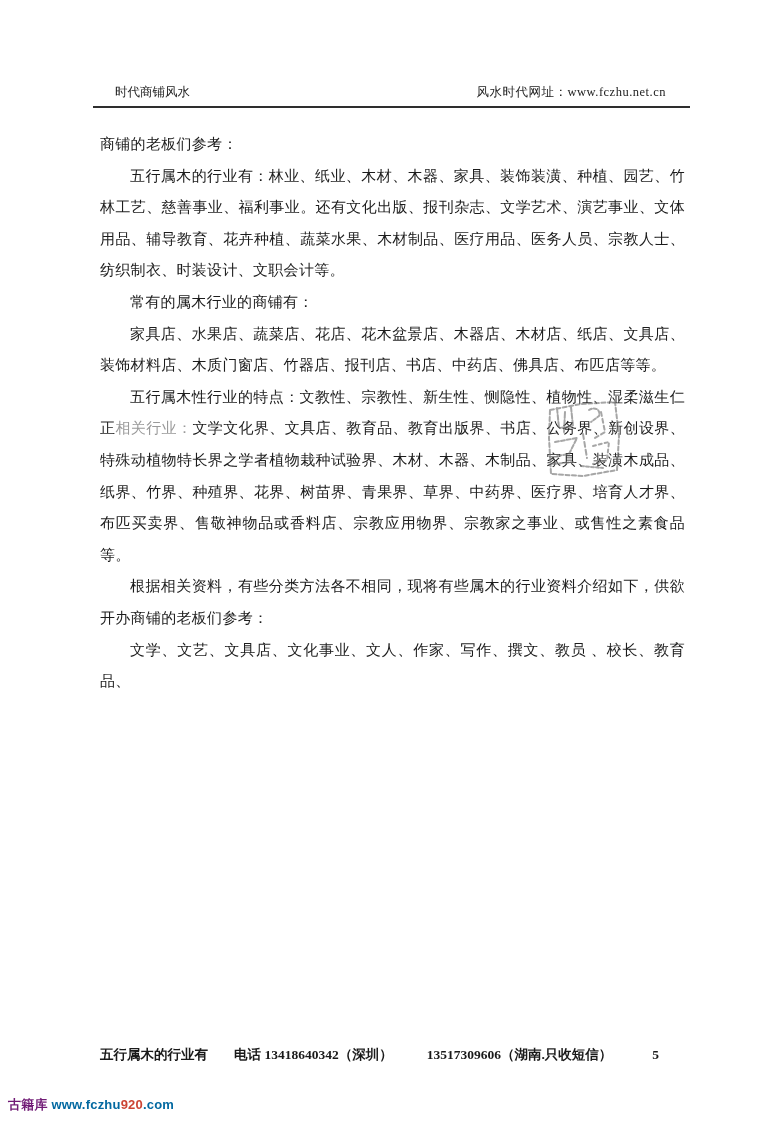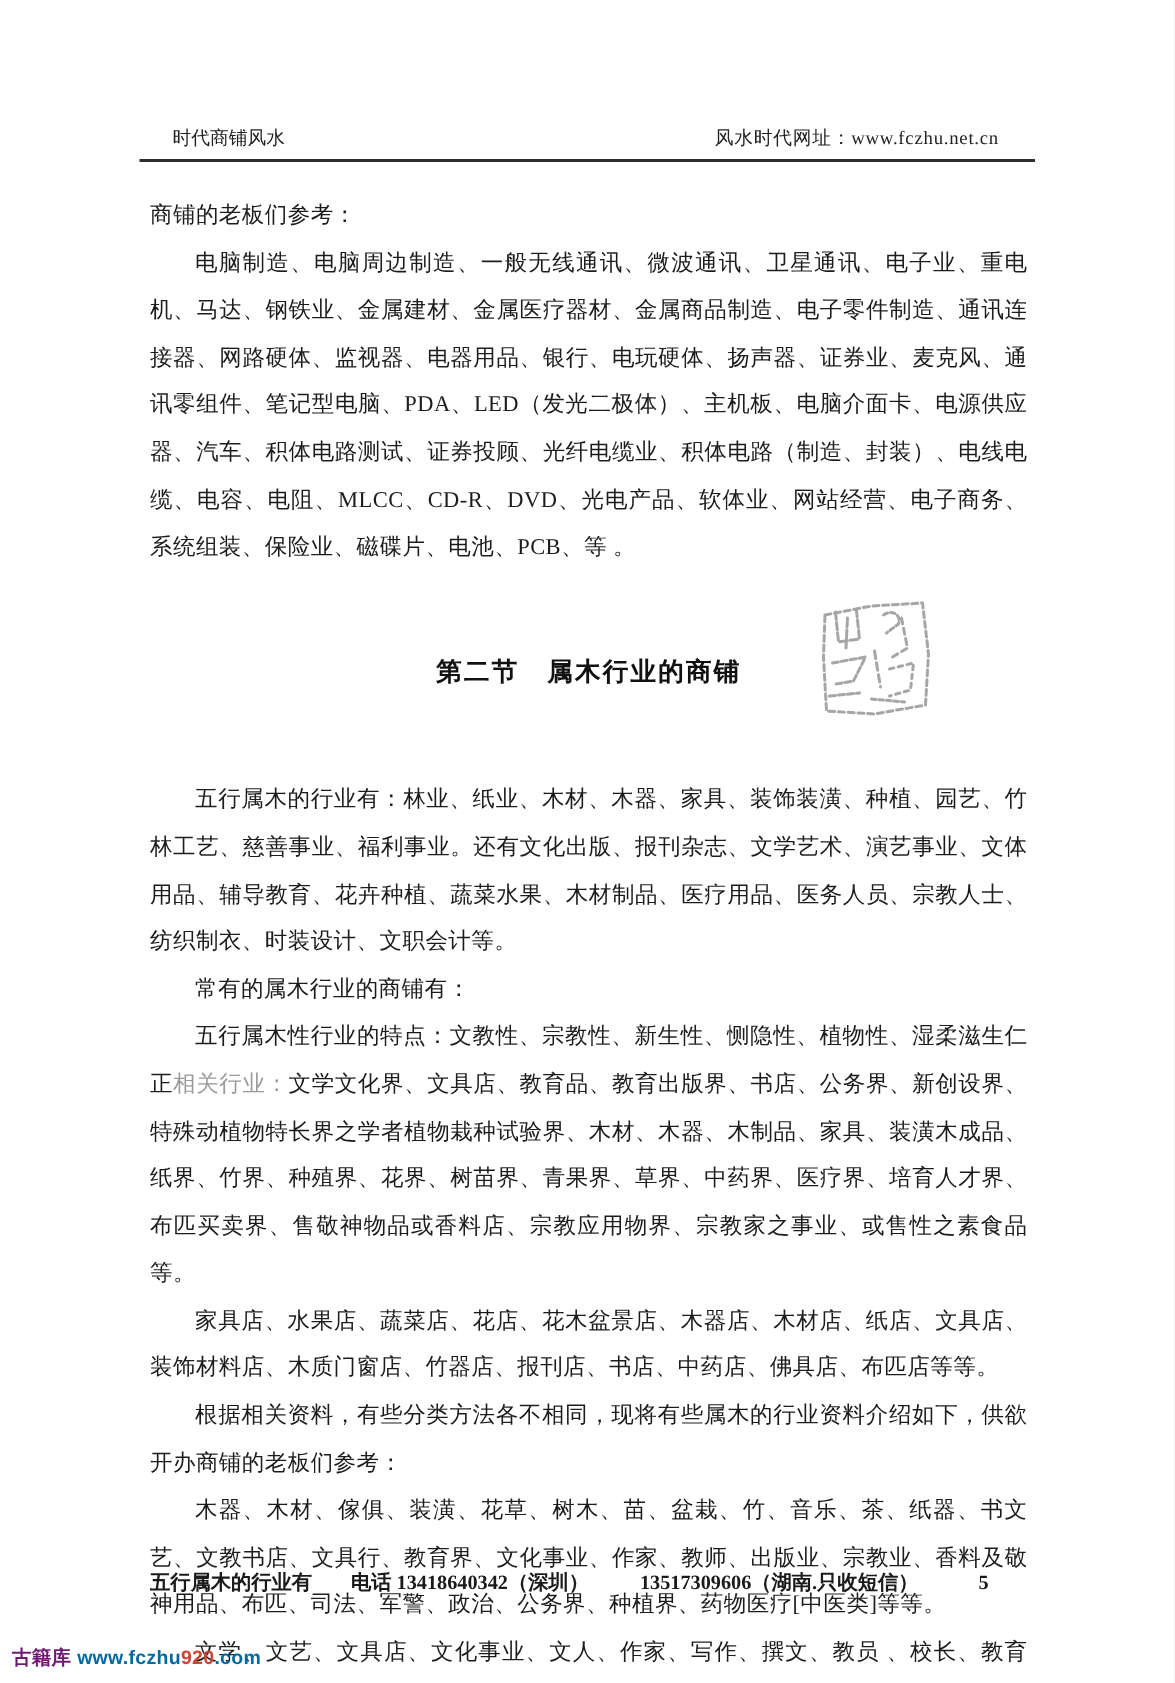--- a/index.html
+++ b/index.html
@@ -96,32 +96,27 @@
 
 <div class="page">
 
   <div class="header">
     <span class="title">时代商铺风水</span>
     <span class="site">风水时代网址：www.fczhu.net.cn</span>
   </div>
 
   <div class="content">
     <p class="noindent">商铺的老板们参考：</p>
-    <p>电脑制造、电脑周边制造、一般无线通讯、微波通讯、卫星通讯、电子业、重电机、马达、钢铁业、金属建材、金属医疗器材、金属商品制造、电子零件制造、通讯连接器、网路硬体、监视器、电器用品、银行、电玩硬体、扬声器、证券业、麦克风、通讯零组件、笔记型电脑、PDA、LED（发光二极体）、主机板、电脑介面卡、电源供应器、汽车、积体电路测试、证券投顾、光纤电缆业、积体电路（制造、封装）、电线电缆、电容、电阻、MLCC、CD-R、DVD、光电产品、软体业、网站经营、电子商务、系统组装、保险业、磁碟片、电池、PCB、等 。</p>
 
-    <div class="heading-row">
-      <h2 class="section-heading">第二节　属木行业的商铺</h2>
-    </div>
 
     <p>五行属木的行业有：林业、纸业、木材、木器、家具、装饰装潢、种植、园艺、竹林工艺、慈善事业、福利事业。还有文化出版、报刊杂志、文学艺术、演艺事业、文体用品、辅导教育、花卉种植、蔬菜水果、木材制品、医疗用品、医务人员、宗教人士、纺织制衣、时装设计、文职会计等。</p>
     <p>常有的属木行业的商铺有：</p>
+    <p>家具店、水果店、蔬菜店、花店、花木盆景店、木器店、木材店、纸店、文具店、装饰材料店、木质门窗店、竹器店、报刊店、书店、中药店、佛具店、布匹店等等。</p>
     <p><span>五行属木性行业的特点：文教性、宗教性、新生性、恻隐性、植物性、湿柔滋生仁正</span><span class="faint">相关行业：</span><span>文学文化界、文具店、教育品、教育出版界、书店、公务界、新创设界、特殊动植物特长界之学者植物栽种试验界、木材、木器、木制品、家具、装潢木成品、纸界、竹界、种殖界、花界、树苗界、青果界、草界、中药界、医疗界、培育人才界、布匹买卖界、售敬神物品或香料店、宗教应用物界、宗教家之事业、或售性之素食品等。</span></p>
-    <p>家具店、水果店、蔬菜店、花店、花木盆景店、木器店、木材店、纸店、文具店、装饰材料店、木质门窗店、竹器店、报刊店、书店、中药店、佛具店、布匹店等等。</p>
     <p>根据相关资料，有些分类方法各不相同，现将有些属木的行业资料介绍如下，供欲开办商铺的老板们参考：</p>
-    <p>木器、木材、傢俱、装潢、花草、树木、苗、盆栽、竹、音乐、茶、纸器、书文艺、文教书店、文具行、教育界、文化事业、作家、教师、出版业、宗教业、香料及敬神用品、布匹、司法、军警、政治、公务界、种植界、药物医疗[中医类]等等。</p>
     <p>文学、文艺、文具店、文化事业、文人、作家、写作、撰文、教员 、校长、教育品、</p>
   </div>
 
   <div class="stamp">
     <svg width="80" height="84" viewBox="0 0 80 84" xmlns="http://www.w3.org/2000/svg">
       <g fill="none" stroke="#777" stroke-width="2" stroke-linecap="round" stroke-dasharray="4 2.5">
         <path d="M7 12 L38 6 L72 4 L76 38 L74 72 L40 78 L8 76 L6 40 Z"></path>
         <path d="M14 10 L16 30 L30 28 L28 9" stroke-dasharray="5 2"></path>
         <path d="M22 14 L21 34" stroke-dasharray="6 2"></path>
         <path d="M46 12 C52 8 58 12 56 18 L48 24" stroke-dasharray="3 2"></path>

